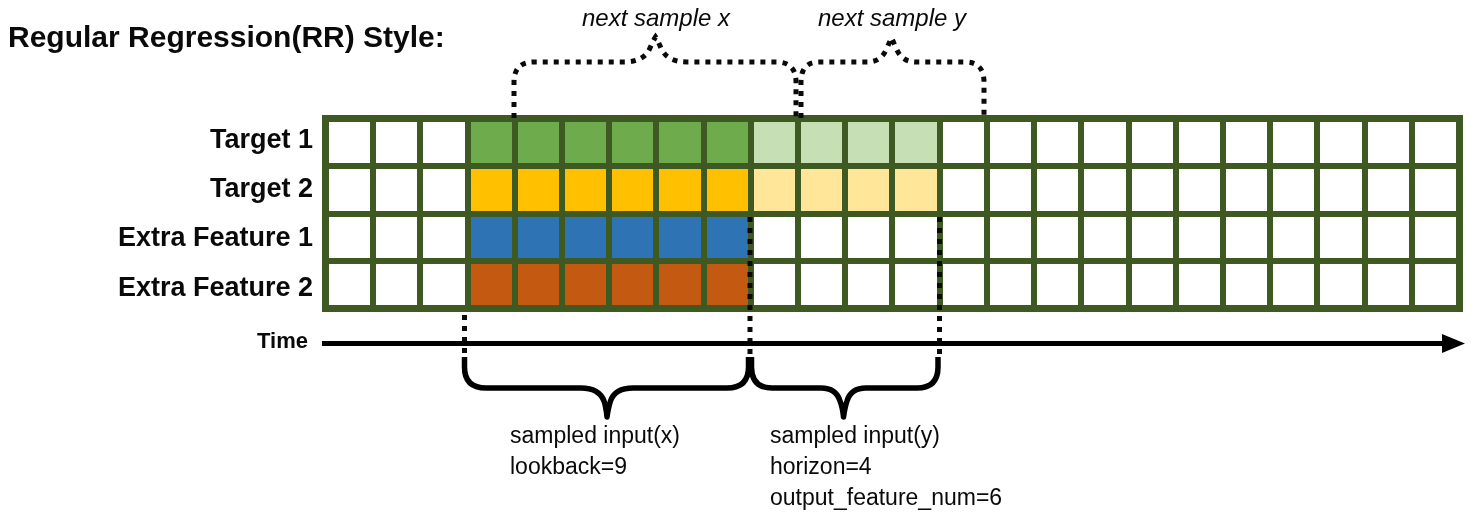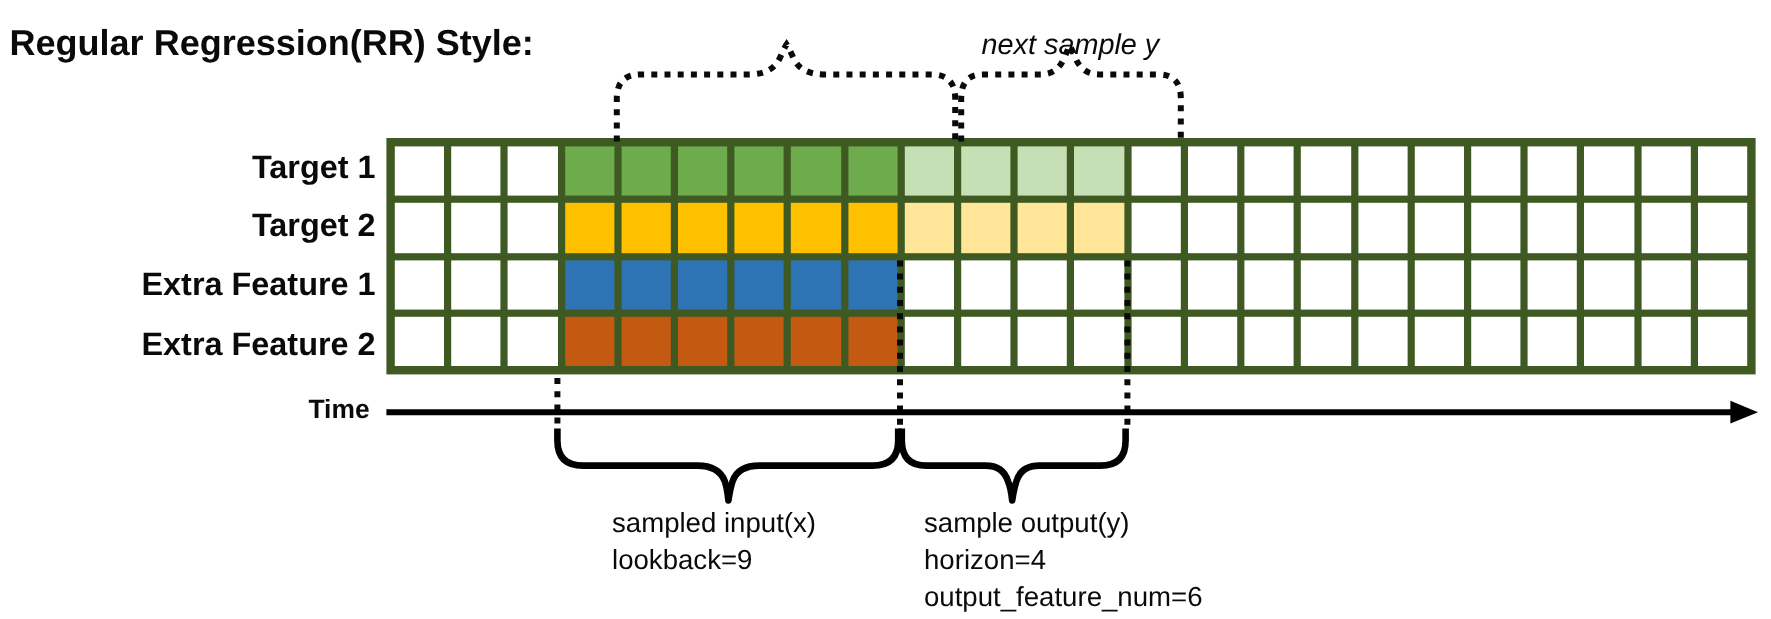--- a/index.html
+++ b/index.html
@@ -76,21 +76,22 @@
   .annot.left  { left: 510px; }
   .annot.right { left: 770px; }
 </style>
 </head>
 <body>
 
 <div class="canvas">
 
   <div class="title">Regular Regression(RR) Style:</div>
 
-  <div class="top-label" style="left:892px;margin-top:20px;">next sample y</div>
+  <div class="top-label" style="left:656px;">next sample x</div>
+  <div class="top-label" style="left:892px;">next sample y</div>
 
   <div class="grid-wrap" style="background: rgb(62, 90, 34);">
       <div class="cell" style="background: rgb(255, 255, 255);"></div>
       <div class="cell" style="background: rgb(255, 255, 255);"></div>
       <div class="cell" style="background: rgb(255, 255, 255);"></div>
       <div class="cell" style="background: rgb(109, 171, 76);"></div>
       <div class="cell" style="background: rgb(109, 171, 76);"></div>
       <div class="cell" style="background: rgb(109, 171, 76);"></div>
       <div class="cell" style="background: rgb(109, 171, 76);"></div>
       <div class="cell" style="background: rgb(109, 171, 76);"></div>
@@ -208,18 +209,18 @@
 
     <path d="M 751.5 357 L 751.5 367 Q 751.5 388 772 388 L 821 388 Q 836 388 840 401 Q 842.5 407 843.5 417 Q 845 407 847 401 Q 851 388 866 388 L 917 388 Q 938 388 938 367 L 938 357" fill="none" stroke="#000000" stroke-width="5.5" stroke-linejoin="round"></path>
   </svg>
 
   <div class="annot left">
     <div>sampled input(x)</div>
     <div>lookback=9</div>
   </div>
 
   <div class="annot right">
-    <div>sample output(y)</div>
+    <div>sampled input(y)</div>
     <div>horizon=4</div>
     <div>output_feature_num=6</div>
   </div>
 
 </div>
 
 </body></html>

